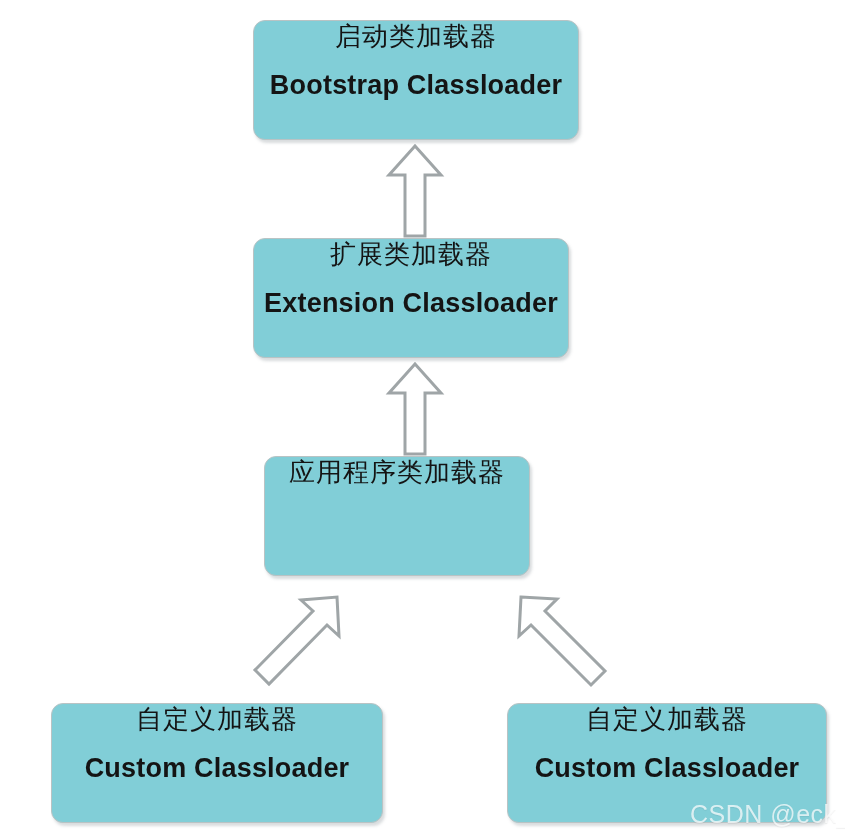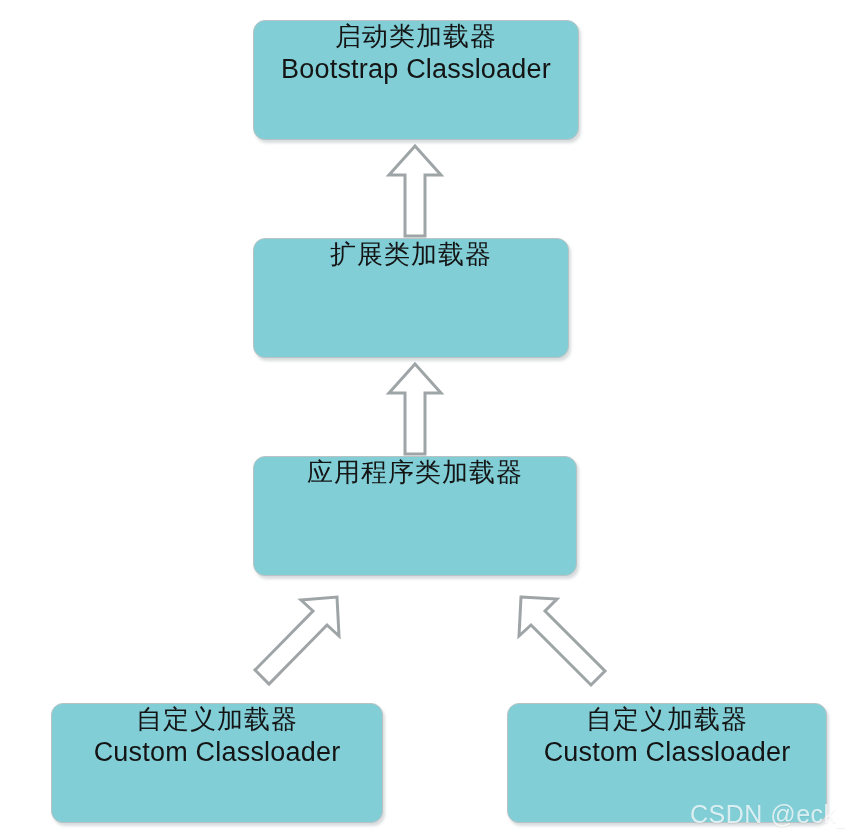--- a/index.html
+++ b/index.html
@@ -34,27 +34,28 @@
   }
   .node .cn {
     font-size: 26px;
     letter-spacing: 1px;
     white-space: nowrap;
   }
   .node .en {
     font-size: 27px;
     letter-spacing: 0.2px;
     white-space: nowrap;
-    margin-top: 2px;
+    margin-top: 18px;
+    font-weight: bold;
   }
 
   
   #node-bootstrap   { left: 253px; top: 20px;  width: 326px; height: 120px; }
   #node-extension   { left: 253px; top: 238px; width: 316px; height: 120px; }
-  #node-application { left: 253px; top: 456px; width: 324px; height: 120px; }
+  #node-application { left: 264px; top: 456px; width: 266px; height: 120px; }
   #node-custom-left { left: 51px;  top: 703px; width: 332px; height: 120px; }
   #node-custom-right{ left: 507px; top: 703px; width: 320px; height: 120px; }
 
   
   .arrow {
     position: absolute;
     pointer-events: none;
   }
   #arrow-ext-to-boot { left: 384px; top: 143px; }
   #arrow-app-to-ext  { left: 384px; top: 361px; }
@@ -91,20 +92,21 @@
   </div>
 
   <div class="arrow" id="arrow-ext-to-boot">
     <svg width="62" height="96" viewBox="0 0 62 96" aria-hidden="true">
       <path d="M31 3 L57 32 L41 32 L41 93 L21 93 L21 32 L5 32 Z"></path>
     </svg>
   </div>
 
   <div class="node" id="node-extension">
     <div class="cn">扩展类加载器</div>
+    <div class="en">Extension Classloader</div>
   </div>
 
   <div class="arrow" id="arrow-app-to-ext">
     <svg width="62" height="96" viewBox="0 0 62 96" aria-hidden="true">
       <path d="M31 3 L57 32 L41 32 L41 93 L21 93 L21 32 L5 32 Z"></path>
     </svg>
   </div>
 
   <div class="node" id="node-application">
     <div class="cn">应用程序类加载器</div>

